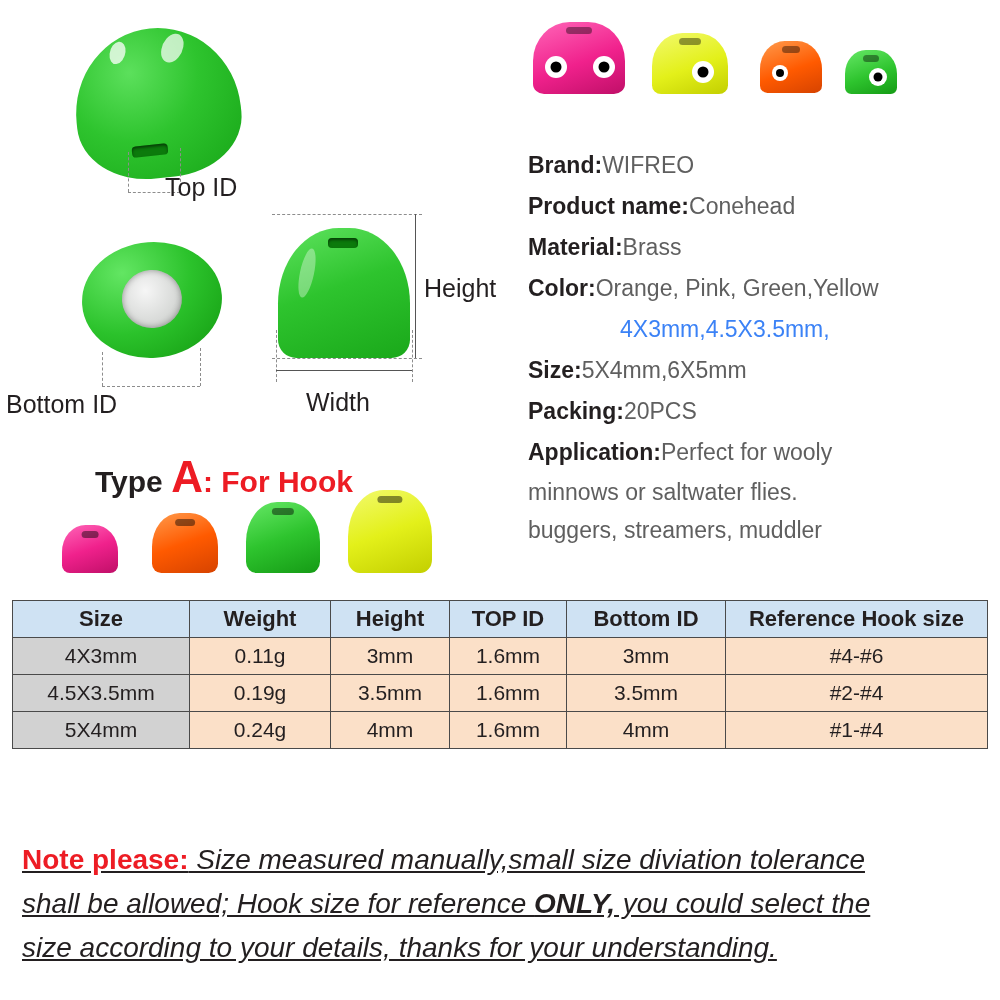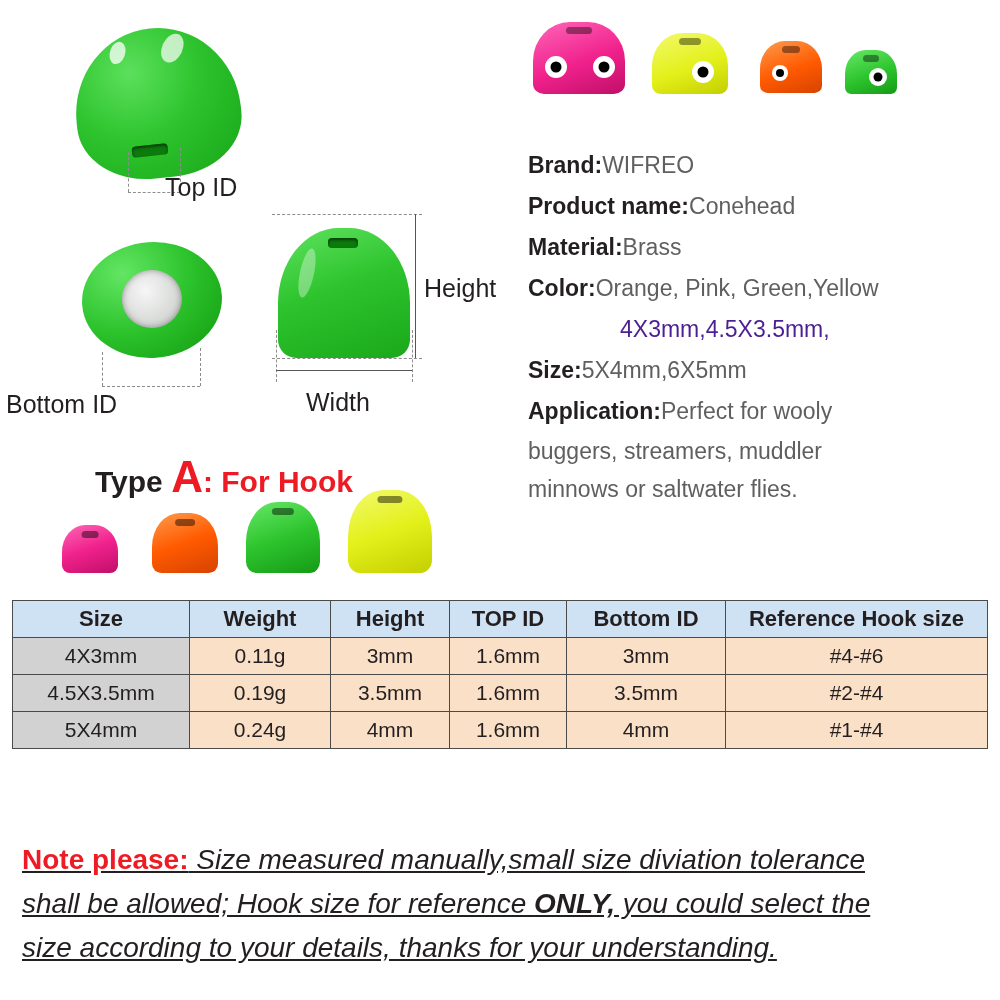--- a/index.html
+++ b/index.html
@@ -216,21 +216,21 @@
     color: #5f5f5f;
     white-space: nowrap;
   }
   .spec-key {
     font-weight: bold;
     color: #231f20;
   }
   .spec-indent {
     font-size: 23px;
     line-height: 41px;
-    color: #4c1d95;
+    color: #3b82f6;
     padding-left: 92px;
   }
   .app-cont {
     font-size: 23px;
     line-height: 38px;
     color: #5f5f5f;
   }
 
   
   table.spec-table {
@@ -372,24 +372,27 @@
     <span class="spec-key">Material:</span><span>Brass</span>
   </div>
   <div class="spec-row">
     <span class="spec-key">Color:</span><span>Orange, Pink, Green,Yellow</span>
   </div>
   <div class="spec-indent">4X3mm,4.5X3.5mm,</div>
   <div class="spec-row">
     <span class="spec-key">Size:</span><span>5X4mm,6X5mm</span>
   </div>
   <div class="spec-row">
+    <span class="spec-key">Packing:</span><span>20PCS</span>
+  </div>
+  <div class="spec-row">
     <span class="spec-key">Application:</span><span>Perfect for wooly</span>
   </div>
+  <div class="app-cont">minnows or saltwater flies.</div>
   <div class="app-cont">buggers, streamers, muddler</div>
-  <div class="app-cont">minnows or saltwater flies.</div>
 </div>
 
 <table class="spec-table">
   <thead>
     <tr>
       <th style="width:168px;">Size</th>
       <th style="width:132px;">Weight</th>
       <th style="width:110px;">Height</th>
       <th style="width:108px;">TOP ID</th>
       <th style="width:150px;">Bottom ID</th>

